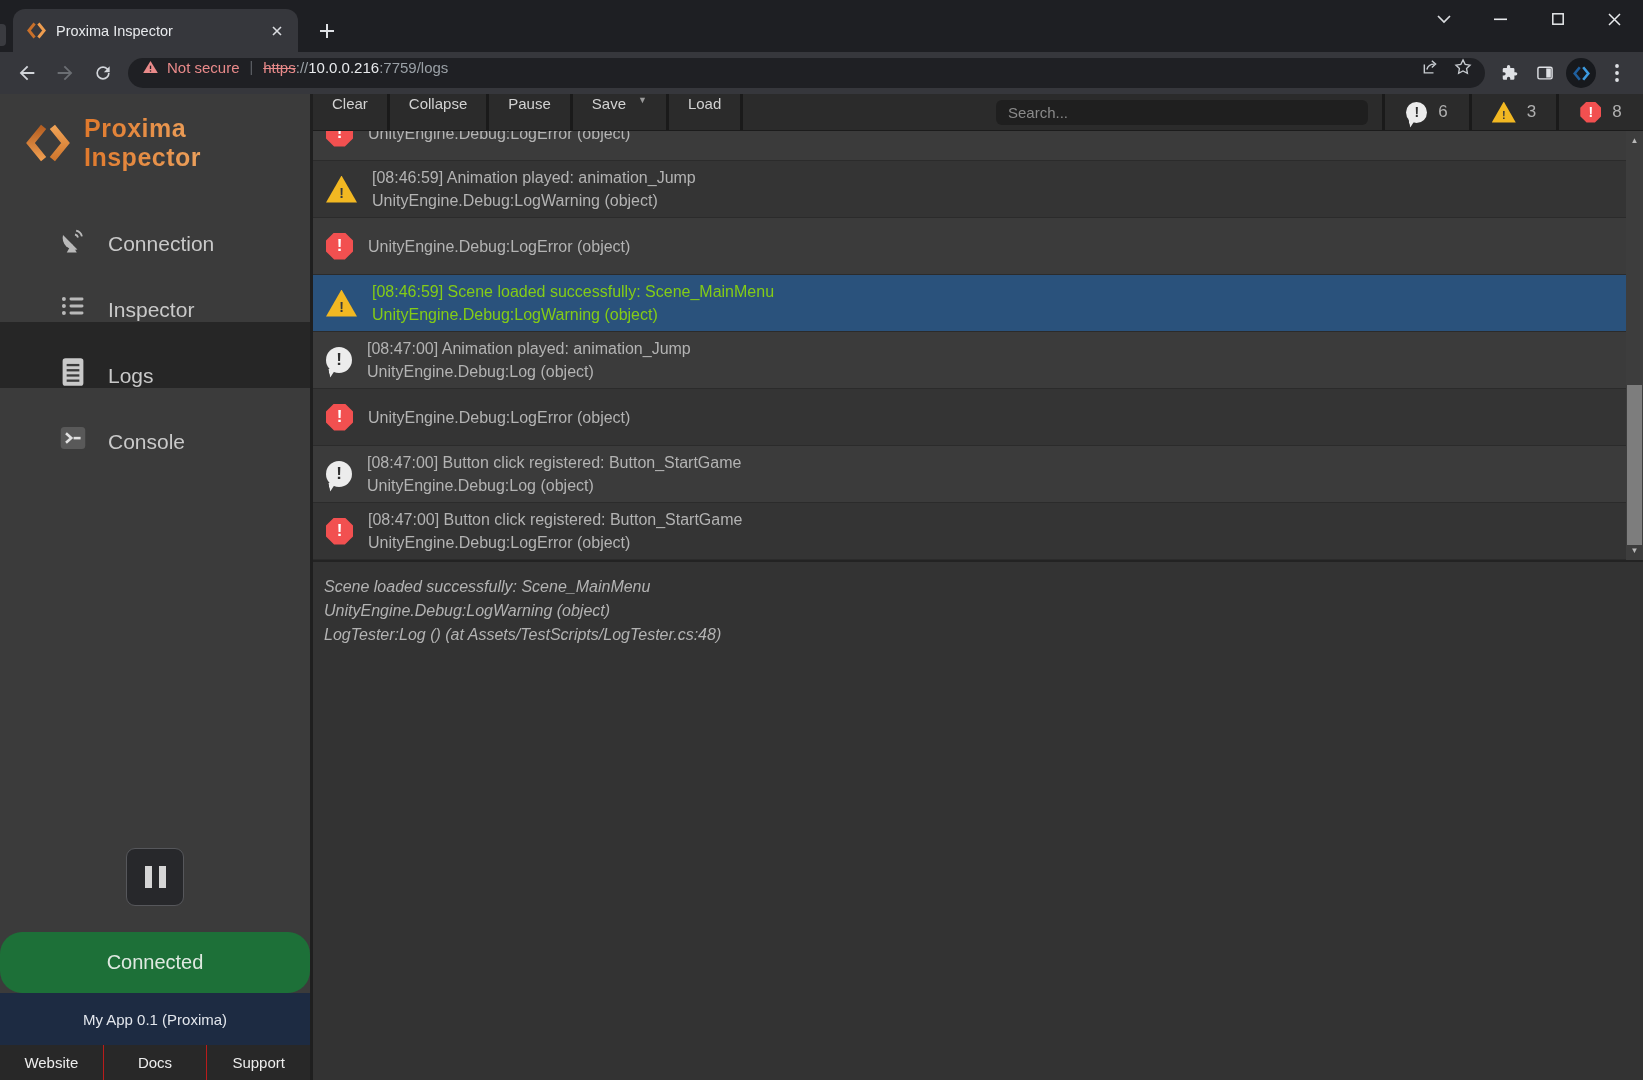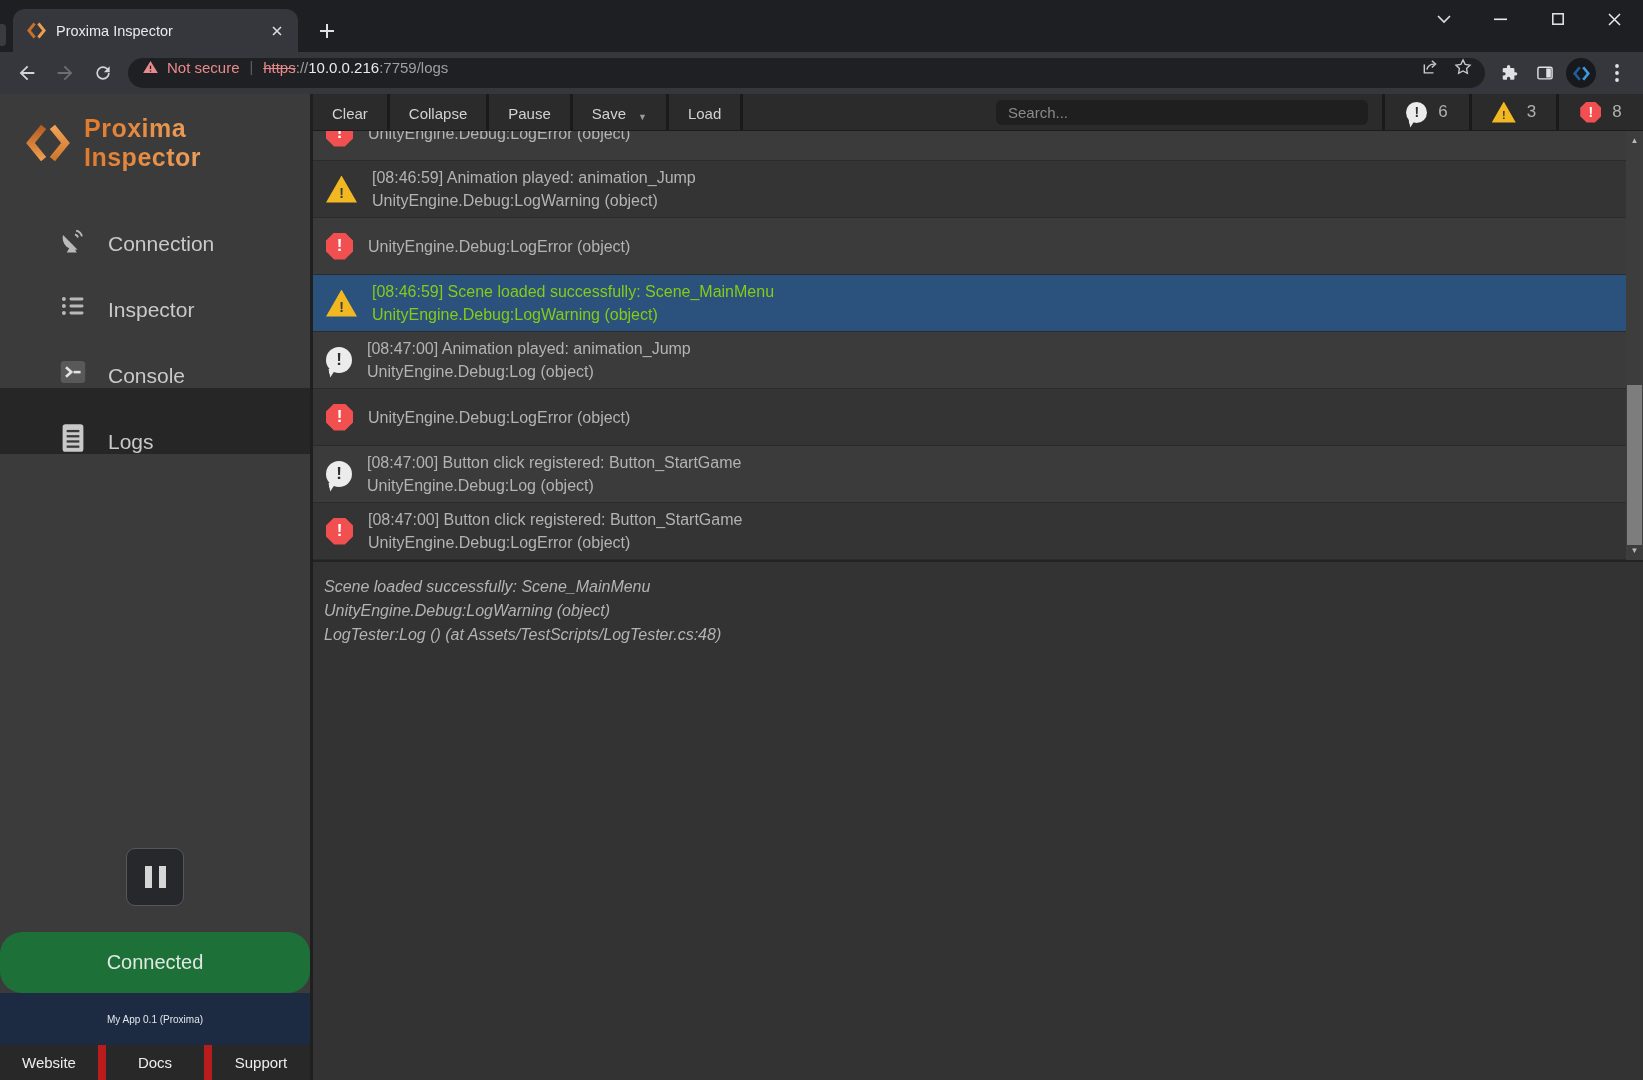--- a/index.html
+++ b/index.html
@@ -45,32 +45,32 @@
     color:#c9c9c9; font-size:21px; }
   .menu-item.active { background:#262626; }
   .menu-ic { width:38px; height:32px; display:flex; align-items:center; justify-content:center; margin-right:16px; }
   .side-spacer { flex:1; }
   .pause-wrap { display:flex; justify-content:center; margin-bottom:26px; }
   .pause-btn { width:58px; height:58px; background:#27282b; border:1px solid #56575b; border-radius:9px;
     display:flex; align-items:center; justify-content:center; gap:7px; cursor:pointer; }
   .pause-btn i { display:block; width:7px; height:22px; background:#d6d6d6; }
   .connected { height:61px; background:#1d7038; color:#dfe9e1; font-size:20px;
     display:flex; align-items:center; justify-content:center;border-radius:22px; }
-  .appbar { height:52px; background:#1d2b42; color:#e2e6ec; font-size:10px;
+  .appbar { height:52px; background:#1d2b42; color:#e2e6ec; font-size:15px;
     display:flex; align-items:center; justify-content:center; }
   .side-footer { height:35px; background:#282828; display:flex; }
   .side-footer a { flex:1; display:flex; align-items:center; justify-content:center; color:#ededed;
-    font-size:15px; text-decoration:none; border-right:8px solid #b91c1c; cursor:pointer; }
+    font-size:15px; text-decoration:none; border-right:1px solid #b91c1c; cursor:pointer; }
   .side-footer a:last-child { border-right:none; }
 
   .main { flex:1; background:#333333; position:relative; border-left:3px solid #1f1f1f; display:flex; flex-direction:column; }
 
   
   .ltoolbar { height:37px; background:#2b2b2b; display:flex; align-items:stretch; border-bottom:1px solid #1c1c1c; }
-  .tbtn { display:flex; align-items:flex-end; padding:8px 19px; color:#d2d2d2; font-size:15px;
+  .tbtn { display:flex; align-items:flex-start; padding:1px 19px; color:#d2d2d2; font-size:15px;
     border-right:3px solid #1a1a1a; cursor:pointer; background:#2b2b2b; border-top:none; border-bottom:none; border-left:none; }
   .tbtn .caret { font-size:9px; color:#9a9a9a; margin-left:12px; }
   .tb-spacer { flex:1; }
   .searchbox { width:372px; height:25px; align-self:center; margin-right:14px; background:#1f1f1f;
     border:none; border-radius:6px; color:#cccccc; font-size:15px; padding:0 12px; outline:none; font-family:"Liberation Sans",sans-serif; }
   .searchbox::placeholder { color:#8a8a8a; }
   .badge { width:87px; border-left:3px solid #1a1a1a; display:flex; align-items:center; justify-content:center; gap:11px;
     color:#b0b0b0; font-size:17px; cursor:pointer; }
 
   
@@ -274,43 +274,43 @@
               <circle cx="4.2" cy="6" r="1.7"></circle>
               <rect x="9" y="4.8" width="12" height="2.4" rx="1.2"></rect>
               <circle cx="4.2" cy="12" r="1.7"></circle>
               <rect x="9" y="10.8" width="12" height="2.4" rx="1.2"></rect>
               <circle cx="4.2" cy="18" r="1.7"></circle>
               <rect x="9" y="16.8" width="12" height="2.4" rx="1.2"></rect>
             </svg>
           </span>
           <span>Inspector</span>
         </div>
-        <div class="menu-item">
-          <span class="menu-ic">
-            <svg width="30" height="28" viewBox="0 0 24 24">
-              <rect x="1.5" y="2.5" width="21" height="19" rx="3" fill="#595959"></rect>
-              <polyline points="6,8 10.5,12 6,16" fill="none" stroke="#e2e2e2" stroke-width="2.2"></polyline>
-              <rect x="12.5" y="11" width="6" height="2.2" fill="#e2e2e2"></rect>
-            </svg>
-          </span>
-          <span>Console</span>
-        </div>
         <div class="menu-item active">
           <span class="menu-ic">
             <svg width="28" height="30" viewBox="0 0 24 26">
               <rect x="3" y="1" width="18" height="24" rx="2.5" fill="#c9c9c9"></rect>
               <g stroke="#3a3a3a" stroke-width="2">
                 <line x1="6.5" y1="7" x2="17.5" y2="7"></line>
                 <line x1="6.5" y1="11.5" x2="17.5" y2="11.5"></line>
                 <line x1="6.5" y1="16" x2="17.5" y2="16"></line>
                 <line x1="6.5" y1="20.5" x2="17.5" y2="20.5"></line>
               </g>
             </svg>
           </span>
           <span>Logs</span>
+        </div>
+        <div class="menu-item">
+          <span class="menu-ic">
+            <svg width="30" height="28" viewBox="0 0 24 24">
+              <rect x="1.5" y="2.5" width="21" height="19" rx="3" fill="#595959"></rect>
+              <polyline points="6,8 10.5,12 6,16" fill="none" stroke="#e2e2e2" stroke-width="2.2"></polyline>
+              <rect x="12.5" y="11" width="6" height="2.2" fill="#e2e2e2"></rect>
+            </svg>
+          </span>
+          <span>Console</span>
         </div>
       </div>
     <div class="side-spacer"></div>
     <div class="pause-wrap">
       <div class="pause-btn">
         <i></i>
           <i></i>
       </div>
     </div>
     <div class="connected">Connected</div>

